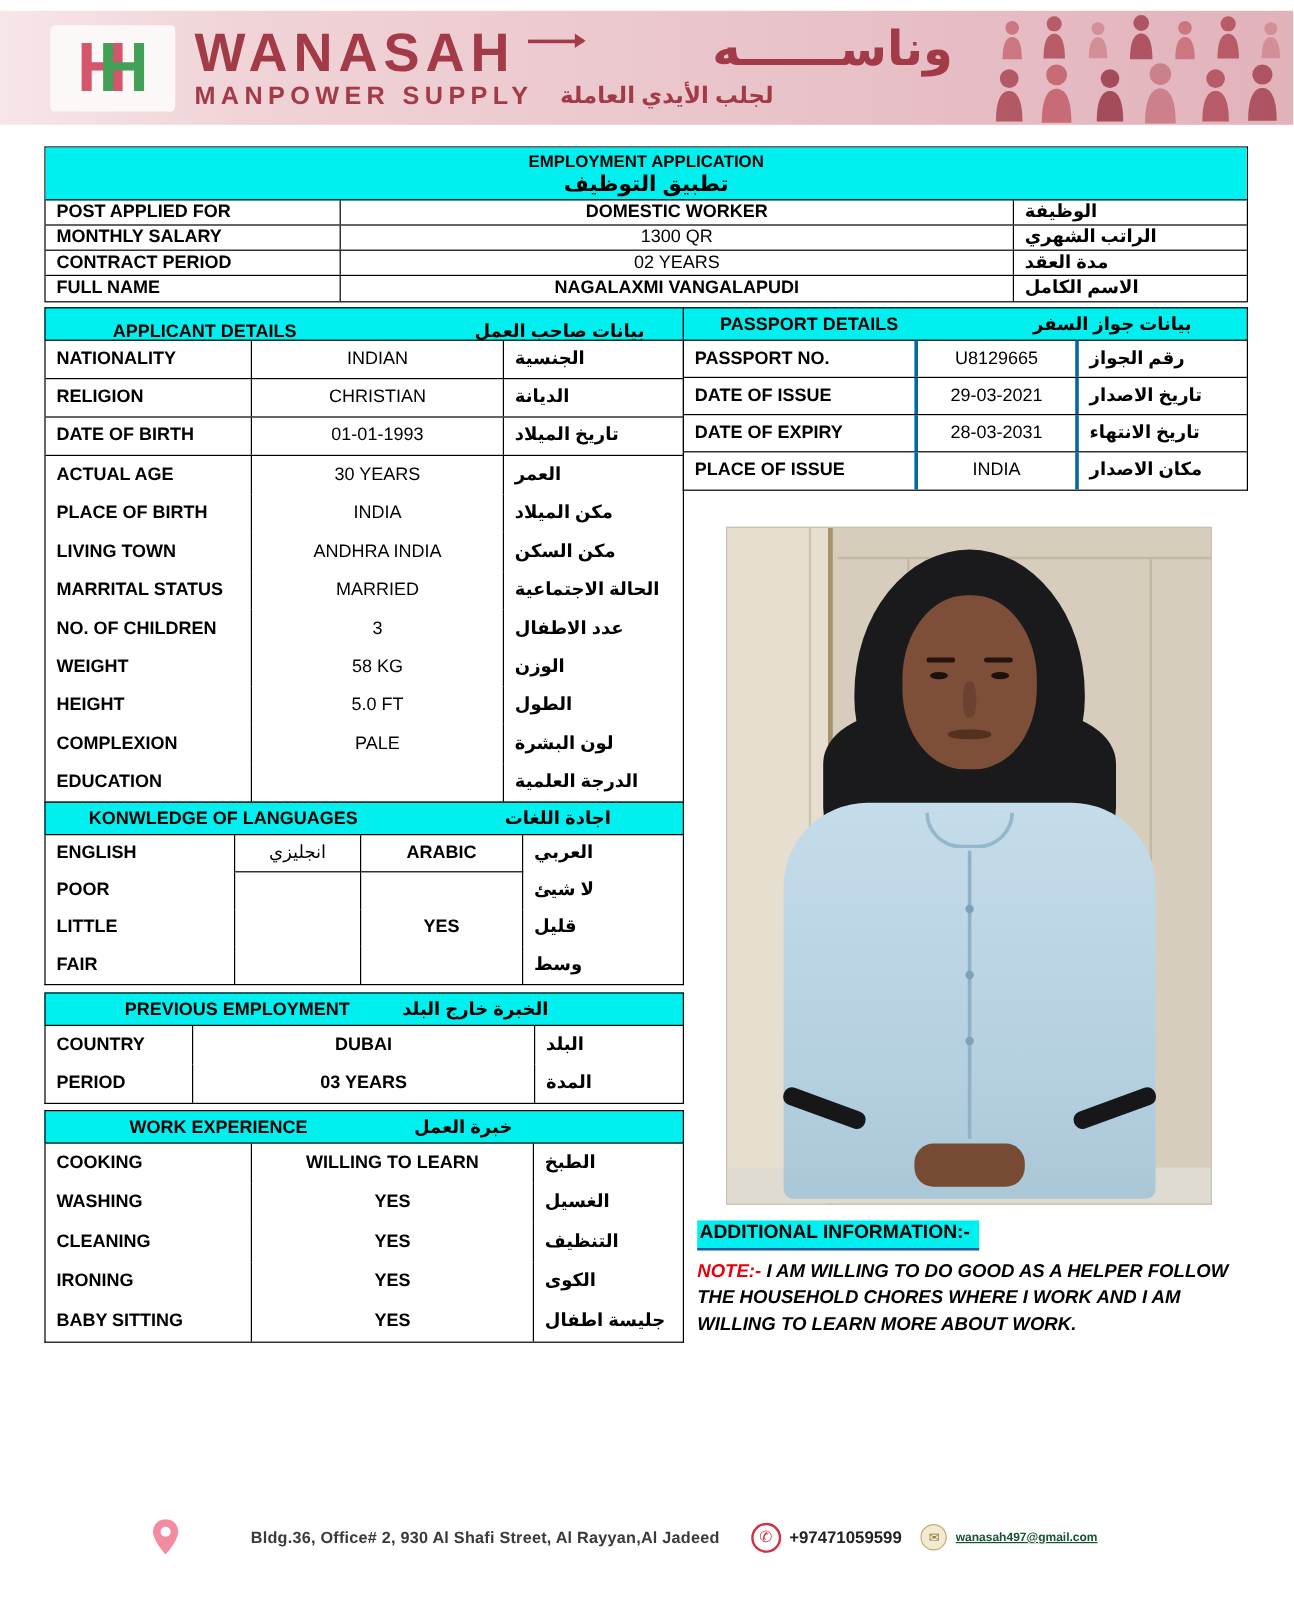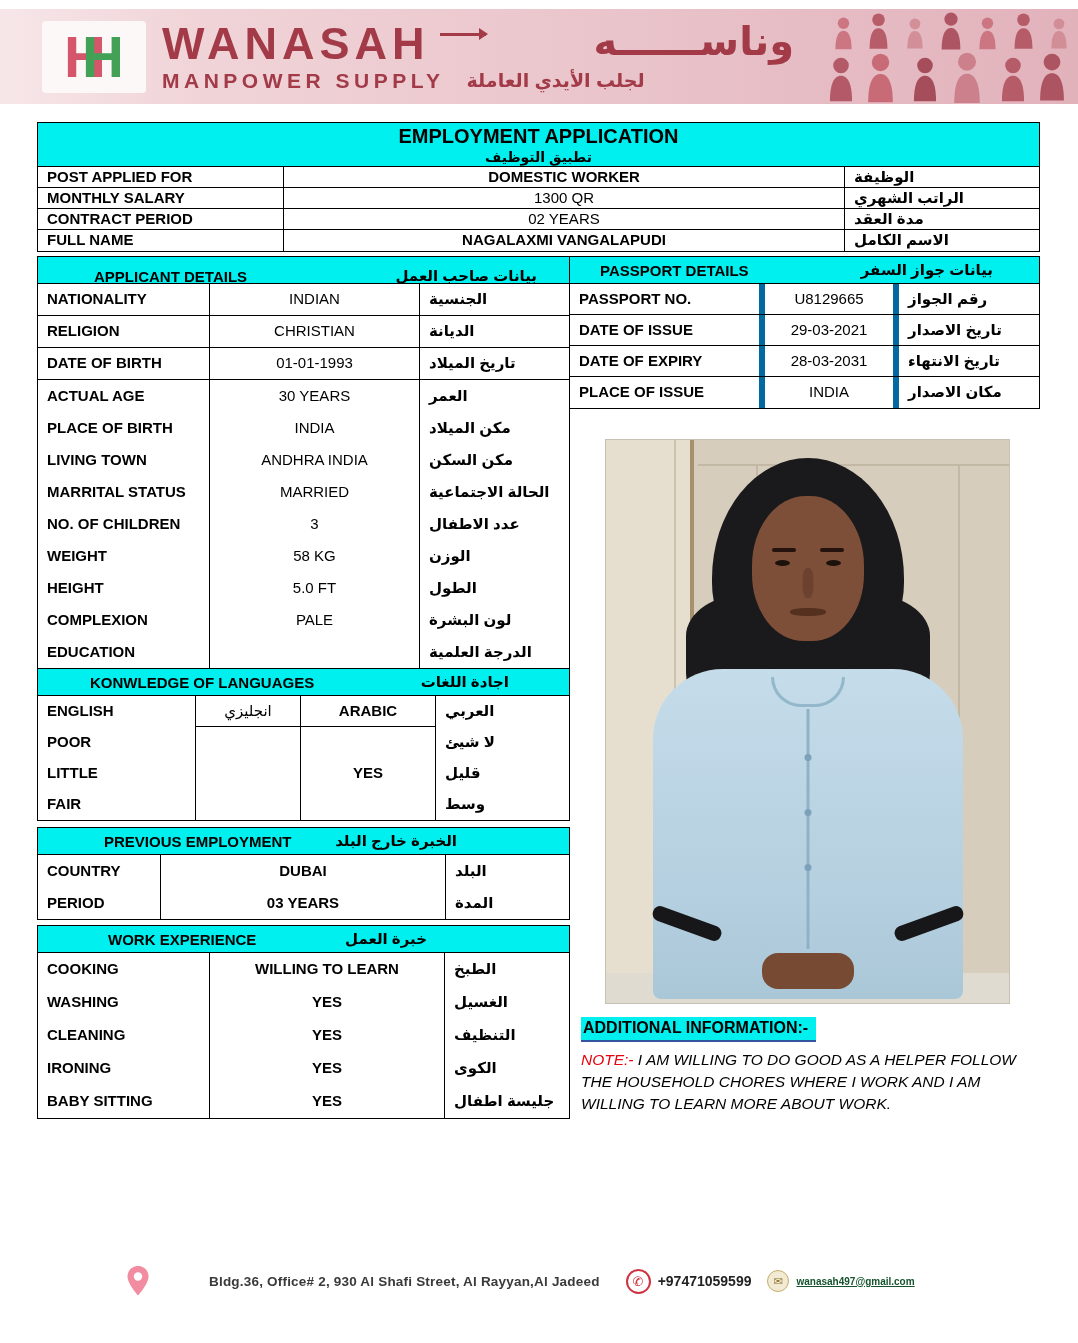--- a/index.html
+++ b/index.html
@@ -33,49 +33,49 @@
   .cell{display:flex;align-items:center;padding:0 9px;font-size:15px;line-height:1.1;
         overflow:hidden;white-space:nowrap}
   .cell.lbl{font-weight:bold}
   .cell.val{justify-content:center;text-align:center}
   .cell.arx{justify-content:flex-end;font-weight:bold}
   .cell.bold{font-weight:bold}
 
   .top-table{border:1px solid #000}
   .tt-title{height:44px;background:#00efef;border-bottom:1px solid #000;
             display:flex;flex-direction:column;align-items:center;justify-content:center;gap:1px}
-  .tt-en{font-size:20px;font-weight:bold}
-  .tt-ar{font-size:14px;font-weight:bold}
+  .tt-en{font-size:14px;font-weight:bold}
+  .tt-ar{font-size:18px;font-weight:bold}
   .trow{display:grid;grid-template-columns:246px 561px 194px;height:21px}
   .trow:not(:last-of-type){border-bottom:1px solid #000}
   .trow>.cell{border-right:1px solid #000}
   .trow>.cell:last-child{border-right:none}
   .trow:nth-of-type(1) .val,.trow:nth-of-type(4) .val{font-weight:bold}
 
   .columns{display:flex;margin-top:4px;align-items:flex-start}
   .left-col{width:533px;flex:none}
   .right-col{width:471px;flex:none;margin-left:-1px}
 
   .sec-head{height:28px;background:#00efef;border:1px solid #000;display:flex;align-items:center;
             justify-content:space-between;font-size:15px;font-weight:bold}
   .app-head{padding:12px 32px 0 56px}
   .pass-head{padding:0 46px 0 30px}
-  .lang-head{padding:0 60px 0 52px}
+  .lang-head{padding:0 60px 0 36px}
   .prev-head{padding:0 112px 0 66px}
   .work-head{padding:0 142px 0 70px}
   .sec-body{border:1px solid #000;border-top:none}
 
   .arow{display:grid;grid-template-columns:172px 210px 149px;height:32px}
   .arow>.cell{border-right:1px solid #000}
   .arow>.cell:last-child{border-right:none}
   .arow:nth-of-type(-n+3){border-bottom:1px solid #000}
 
   .prow{display:grid;grid-template-columns:195px 134px 140px;height:31px}
   .prow:not(:last-of-type){border-bottom:1px solid #000}
-  .prow>.cell{border-right:6px solid #0369a1}
+  .prow>.cell{border-right:3px solid #0369a1}
   .prow>.cell:last-child{border-right:none}
 
   .languages{margin-top:-1px}
   .lrow{display:grid;grid-template-columns:158px 105px 135px 133px;height:31px}
   .lrow>.cell{border-right:1px solid #000}
   .lrow>.cell:last-child{border-right:none}
   .lrow.head>.cell:nth-child(2),.lrow.head>.cell:nth-child(3){border-bottom:1px solid #000}
 
   .prev-emp{margin-top:6px}
   .perow{display:grid;grid-template-columns:123px 285px 123px;height:32px}
@@ -119,21 +119,21 @@
   .cuff{position:absolute;width:72px;height:15px;background:#17171a;border-radius:7px;bottom:68px}
   .cuff.l{left:-2px;transform:rotate(20deg)}
   .cuff.r{right:-2px;transform:rotate(-20deg)}
   .hands{position:absolute;left:50%;transform:translateX(-50%);bottom:10px;width:92px;height:36px;
          background:#774a34;border-radius:16px}
 
   
   .additional{margin:13px 0 0 12px;width:452px}
   .add-title .hl{display:inline-block;background:#00efef;font-size:16px;font-weight:bold;
                  padding:2px 8px 3px 2px;border-bottom:2px solid #3355a0}
-  .note{margin-top:7px;font-size:15.5px;font-weight:normal;font-style:italic;line-height:1.42}
+  .note{margin-top:7px;font-size:15.5px;font-weight:bold;font-style:italic;line-height:1.42}
   .note .nl{color:#e8000d}
 
   
   .page-footer{position:absolute;top:1266px;left:37px;width:1003px;display:flex;align-items:center;
                padding-left:90px;color:#3a3a3a}
   .f-addr{font-size:13.5px;font-weight:bold;margin-left:60px;letter-spacing:.2px;color:#3a3a3a}
   .f-phone{display:flex;align-items:center;gap:7px;margin-left:26px;font-size:14px;font-weight:bold;color:#222}
   .ph-icon{width:25px;height:25px;border:2px solid #cf3340;border-radius:50%;display:flex;flex:none;
            align-items:center;justify-content:center;color:#cf3340;font-size:13px;font-weight:bold}
   .f-email{display:flex;align-items:center;gap:7px;margin-left:16px}

